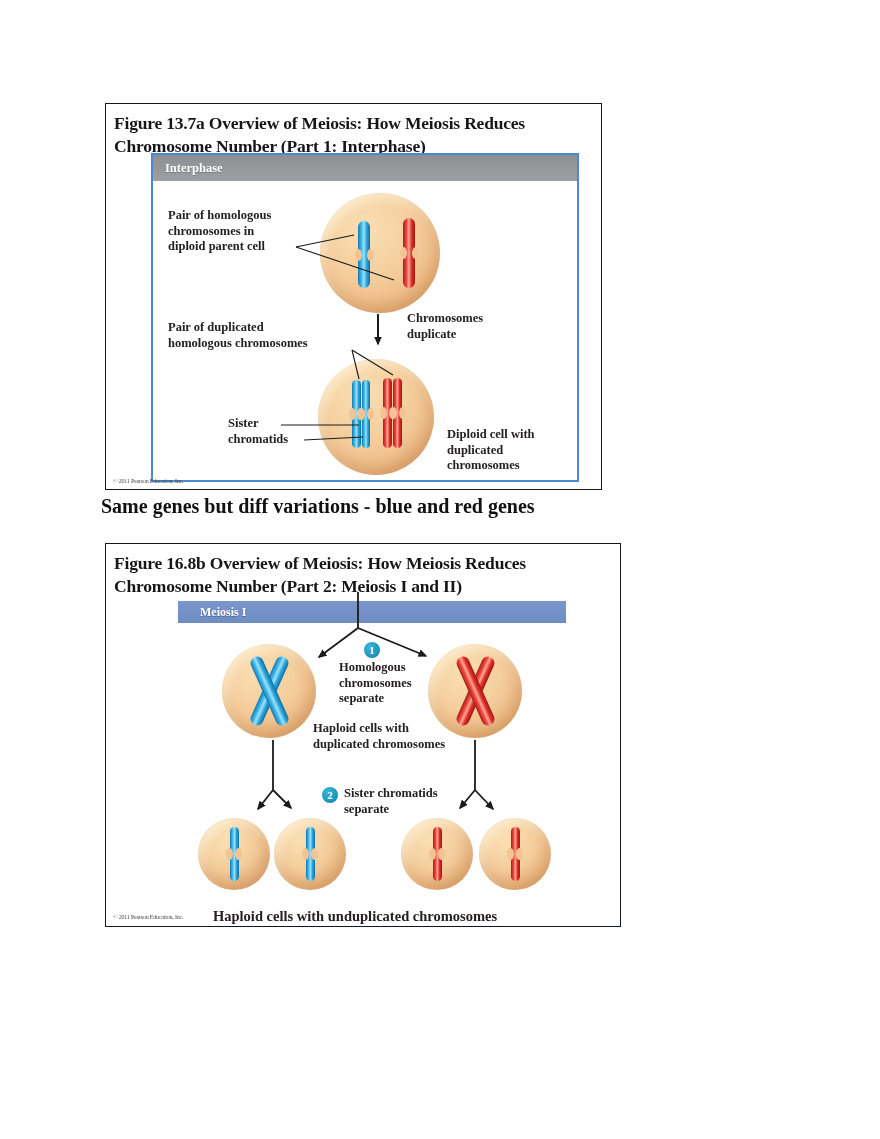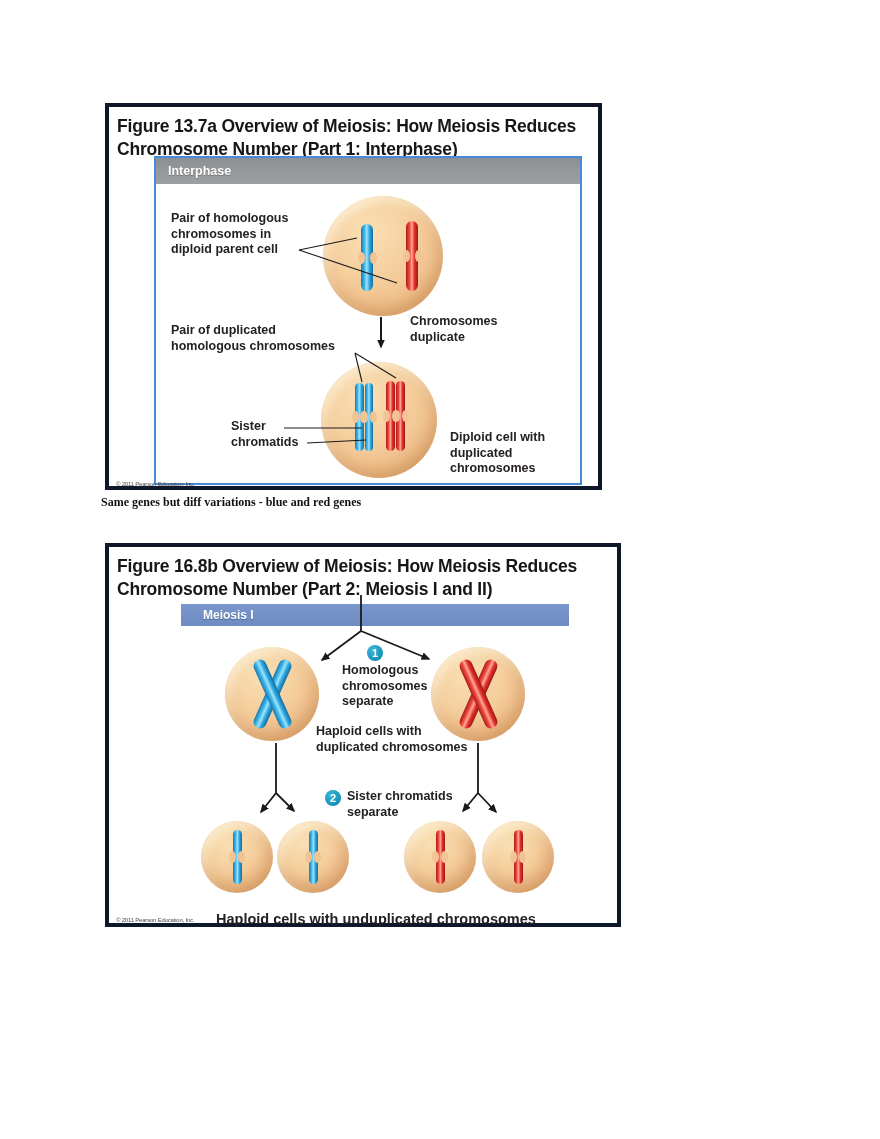--- a/index.html
+++ b/index.html
@@ -1,21 +1,21 @@
 <!DOCTYPE html>
 <html><head>
 <meta charset="utf-8">
 <style>
   html,body{margin:0;padding:0;}
   body{
     width:880px;height:1139px;position:relative;background:#ffffff;
     font-family:"Liberation Sans", sans-serif;
   }
   .figure{
-    position:absolute;background:#ffffff;border:4px solid #0f172a;box-sizing:border-box;
+    position:absolute;background:#ffffff;border:1px solid #0f172a;box-sizing:border-box;font-family:Liberation Serif, serif;
   }
   #figure-a{left:105px;top:103px;width:497px;height:387px;}
   #figure-b{left:105px;top:543px;width:516px;height:384px;}
   .fig-title{
     position:absolute;left:8px;top:8px;
     font-weight:bold;font-size:17.5px;line-height:23px;color:#161616;
     white-space:pre-line;letter-spacing:-0.2px;
   }
   
   .blue-box{
@@ -64,21 +64,21 @@
   .badge{
     position:absolute;width:16px;height:16px;border-radius:50%;
     background:radial-gradient(circle at 35% 30%, #3ab6d8 0%, #1691b8 70%, #0e7ea4 100%);
     color:#ffffff;font-weight:bold;font-size:11px;line-height:16px;text-align:center;
   }
   .copyright{
     position:absolute;font-size:6px;color:#4a4a4a;letter-spacing:-0.2px;
   }
   .note{
     position:absolute;left:101px;top:495px;
-    font-family:"Liberation Serif", serif;font-weight:bold;font-size:12px;color:#111111;
+    font-family:"Liberation Serif", serif;font-weight:bold;font-size:20px;color:#111111;
   }
   .big-label{
     position:absolute;font-weight:bold;font-size:14.5px;color:#252122;white-space:pre-line;
   }
 </style>
 </head>
 <body>
 
 <div class="figure" id="figure-a">
   <div class="fig-title">Figure 13.7a Overview of Meiosis: How Meiosis Reduces

